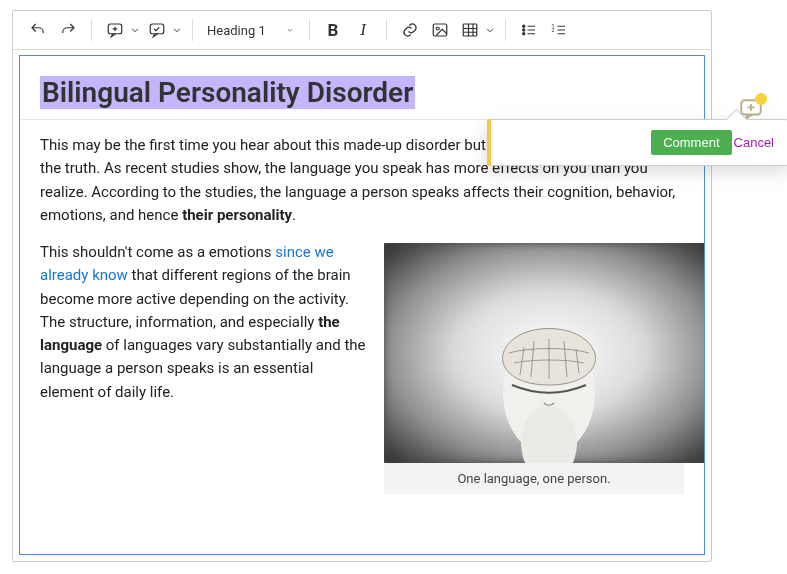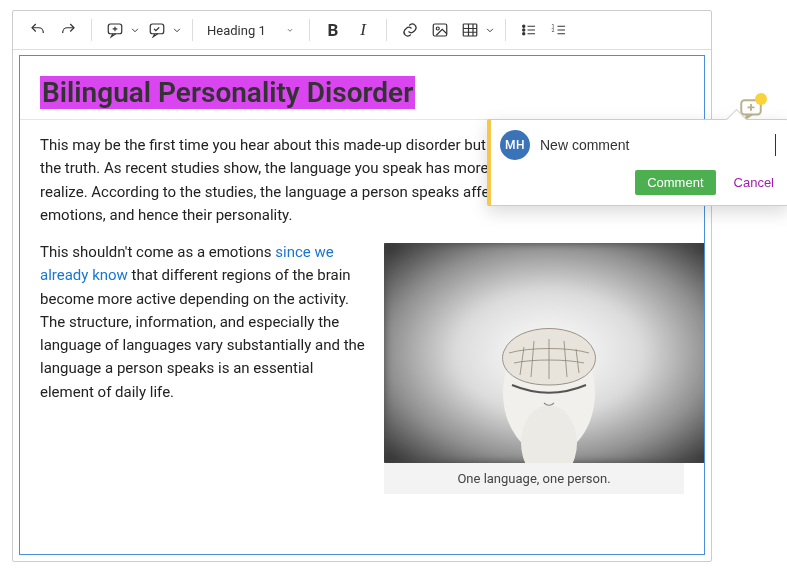--- a/index.html
+++ b/index.html
@@ -9,42 +9,42 @@
 .tgroup{display:flex;align-items:center;height:100%;padding:0 4px}
 .sep{width:1px;height:22px;background:#ddd;margin:0 4px}
 .tbtn{width:30px;height:30px;display:flex;align-items:center;justify-content:center;border-radius:3px;cursor:pointer;color:#333}
 .tbtn svg{width:18px;height:18px;fill:none;stroke:currentColor;stroke-width:1.6}
 .heading-sel{width:88px;height:28px;display:flex;align-items:center;justify-content:space-between;padding:0 6px;border-radius:3px;color:#333;font-size:13px}
 .heading-sel .chev{width:10px;height:10px}
 .withdd{display:flex;align-items:center}
 .ddchev{width:14px;height:14px;margin-left:-2px;color:#333}
 .doc{position:absolute;left:6px;top:44px;right:6px;bottom:6px;border:1px solid #4a90d9;padding:14px 20px 10px 20px;background:#fff;overflow:hidden}
 h1.title{margin:6px 0 14px 0;font-size:28px;font-weight:600}
-h1.title span.hl{background:#d946ef;padding:0 2px}
+h1.title span.hl{background:#c4b5fd;padding:0 2px}
 .title-sep{height:1px;background:#e6e6e6;margin:-4px -20px 14px -20px}
 p{margin:0 0 14px 0;line-height:1.55;font-size:15px;color:#222}
 a.lk{color:#1976d2;text-decoration:none}
-strong{font-weight:400}
+strong{font-weight:700}
 .figure{float:right;width:300px;margin:2px 0 10px 18px}
 .figimg{width:330px;height:220px;background:#444;border-radius:1px;overflow:hidden;position:relative}
 .figimg svg{width:100%;height:100%;display:block}
 .caption{background:#f3f3f3;text-align:center;font-size:13px;color:#444;padding:8px 4px}
 
 .comment-trigger{position:absolute;right:-58px;top:80px;width:36px;height:36px;display:flex;align-items:center;justify-content:center;background:#fff;border-radius:6px}
 .comment-trigger svg{width:26px;height:26px}
 .comment-trigger .badge{position:absolute;top:2px;right:2px;width:12px;height:12px;background:#f8d33c;border-radius:50%}
 
 .popover{position:absolute;right:-78px;top:108px;width:300px;background:#fff;border:1px solid #ccc;border-radius:3px;box-shadow:0 6px 18px rgba(0,0,0,.15)}
 .popover::before{content:"";position:absolute;top:-8px;right:44px;width:14px;height:14px;background:#fff;border-left:1px solid #ccc;border-top:1px solid #ccc;transform:rotate(45deg)}
 .popover-inner{position:relative;padding:10px 12px 10px 12px}
 .accent-bar{position:absolute;left:-1px;top:-1px;bottom:-1px;width:4px;background:#f6c749;border-radius:2px 0 0 2px}
 .prow{display:flex;align-items:center;gap:10px;margin-bottom:10px}
 .avatar{width:30px;height:30px;border-radius:50%;background:#3b73b9;color:#fff;display:flex;align-items:center;justify-content:center;font-size:12px;font-weight:500;letter-spacing:.5px}
 .cmtfield{border:none;outline:none;font-size:14px;color:#333;flex:1;padding:2px 0;border-right:1px solid #333;height:18px}
-.pactions{display:flex;justify-content:flex-end;align-items:center;gap:16px}
+.pactions{display:flex;justify-content:flex-end;align-items:center;}
 .btn-primary{background:#4caf50;color:#fff;border:none;border-radius:2px;padding:5px 12px;font-size:13px;cursor:pointer}
 .btn-link{background:none;border:none;color:#a21caf;font-size:13px;cursor:pointer;padding:4px 2px}
 </style>
 </head>
 <body>
 
 <div class="frame">
   <div class="editor-border">
 
     <div class="toolbar">
@@ -203,24 +203,20 @@
           <rect x="3" y="4" width="18" height="13" rx="3" fill="none" stroke="#b9b28d" stroke-width="1.8"></rect>
           <path d="M9 17l-2 4 6-4" fill="none" stroke="#b9b28d" stroke-width="1.8"></path>
           <path d="M12 8v5M9.5 10.5h5" stroke="#b9b28d" stroke-width="1.8" stroke-linecap="round"></path>
         </svg>
       <div class="badge"></div>
     </div>
 
     <div class="popover">
       <div class="popover-inner">
         <div class="accent-bar"></div>
-        <div class="prow">
-          <div class="avatar">MH</div>
-          <input class="cmtfield" value="New comment" style="">
-        </div>
         <div class="pactions">
           <button class="btn-primary">Comment</button>
           <button class="btn-link">Cancel</button>
         </div>
       </div>
     </div>
 
   </div>
 </div>
 

